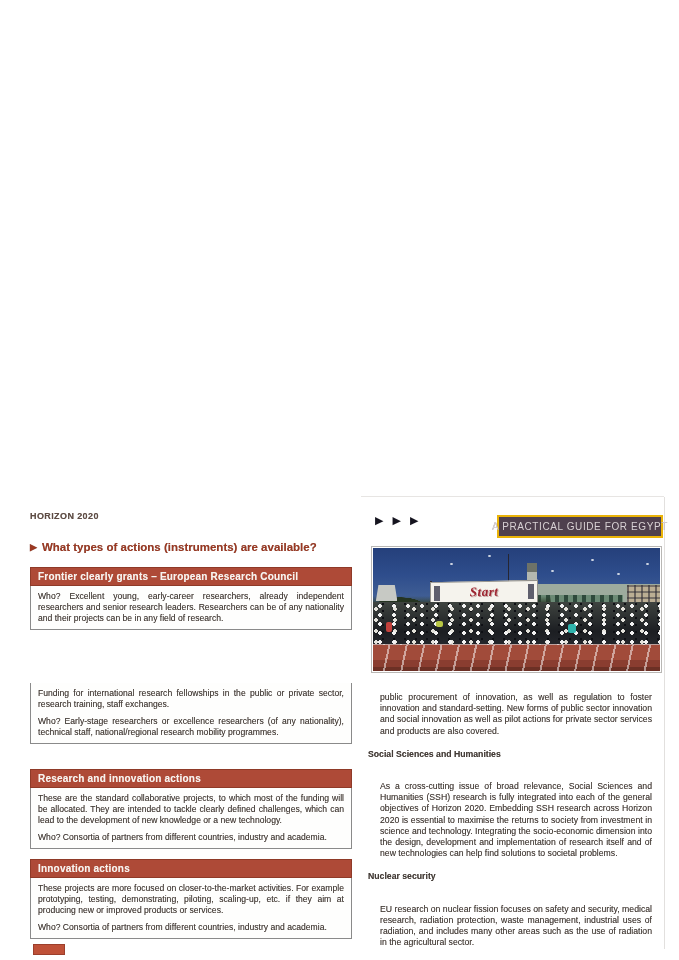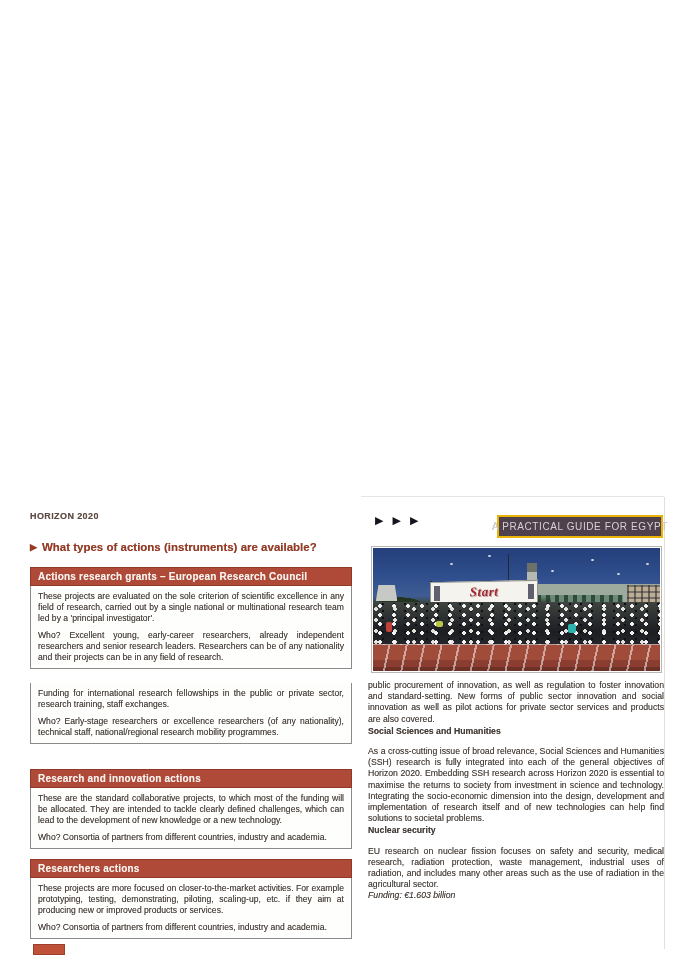--- a/index.html
+++ b/index.html
@@ -80,61 +80,60 @@
   .acc-teal{left:68%;top:52%;width:8px;height:9px;background:#2ab4ae;}
   .acc-red{left:4.5%;top:48%;width:6px;height:10px;background:#c8403a;}
   .acc-lime{left:22%;top:46%;width:7px;height:6px;background:#b9c83e;}
   .ph-track{position:absolute;left:0;top:78%;width:100%;height:22%;
           background:repeating-linear-gradient(102deg,transparent 0 15px,rgba(255,255,255,.5) 15px 17px),
                      linear-gradient(180deg,#a54a38 0 55%,#8d3c2e 55% 82%,#6f2f24 82%);
           border-top:1px solid rgba(255,255,255,.55);}
 
   
   .rp-text{position:absolute;left:368px;top:680px;width:296px;}
-  .rp-text p{margin:0;font-size:8.7px;line-height:11.2px;color:var(--body_text,#423b36);text-align:justify;}
+  .rp-text p{margin:12px;font-size:8.7px;line-height:11.2px;color:var(--body_text,#423b36);text-align:justify;}
   .rp-h{margin:1px 0 1px 0 !important;font-weight:700;text-align:left !important;}
   .rp-gap{height:8px;}
   .rp-funding{font-weight:400;font-style:italic;text-align:left !important;}
 </style>
 </head>
 <body>
 
 <div class="canvas">
 
   <div class="lp-el lp-header scan">HORIZON 2020</div>
 
   <div class="lp-el lp-title scan">
     <span class="tri">▶</span><span>What types of actions (instruments) are available?</span>
   </div>
 
   <div class="lp-el action-box box1">
-    <div class="box-header scan">Actions research grants – European Research Council</div>
+    <div class="box-header scan">Frontier clearly grants – European Research Council</div>
     <div class="box-body">
-      <p class="scan">These projects are evaluated on the sole criterion of scientific excellence in any field of research, carried out by a single national or multinational research team led by a 'principal investigator'.</p>
       <p class="scan">Who? Excellent young, early-career researchers, already independent researchers and senior research leaders. Researchers can be of any nationality and their projects can be in any field of research.</p>
     </div>
   </div>
 
   <div class="lp-el action-box box2">
     <div class="box-body">
       <p class="scan">Funding for international research fellowships in the public or private sector, research training, staff exchanges.</p>
       <p class="scan">Who? Early-stage researchers or excellence researchers (of any nationality), technical staff, national/regional research mobility programmes.</p>
     </div>
   </div>
 
   <div class="lp-el action-box box3">
     <div class="box-header scan">Research and innovation actions</div>
     <div class="box-body">
       <p class="scan">These are the standard collaborative projects, to which most of the funding will be allocated.  They are intended to tackle clearly defined challenges, which can lead to the development of new knowledge or a new technology.</p>
       <p class="scan">Who? Consortia of partners from different countries, industry and academia.</p>
     </div>
   </div>
 
   <div class="lp-el action-box box4">
-    <div class="box-header scan">Researchers actions</div>
+    <div class="box-header scan">Innovation actions</div>
     <div class="box-body">
       <p class="scan">These projects are more focused on closer-to-the-market activities. For example prototyping, testing, demonstrating, piloting, scaling-up, etc. if they aim at producing new or improved products or services.</p>
       <p class="scan">Who? Consortia of partners from different countries, industry and academia.</p>
     </div>
   </div>
 
   <div class="cut-bar"></div>
 
   <div class="rp-edge-top"></div>
   <div class="rp-edge-right"></div>

